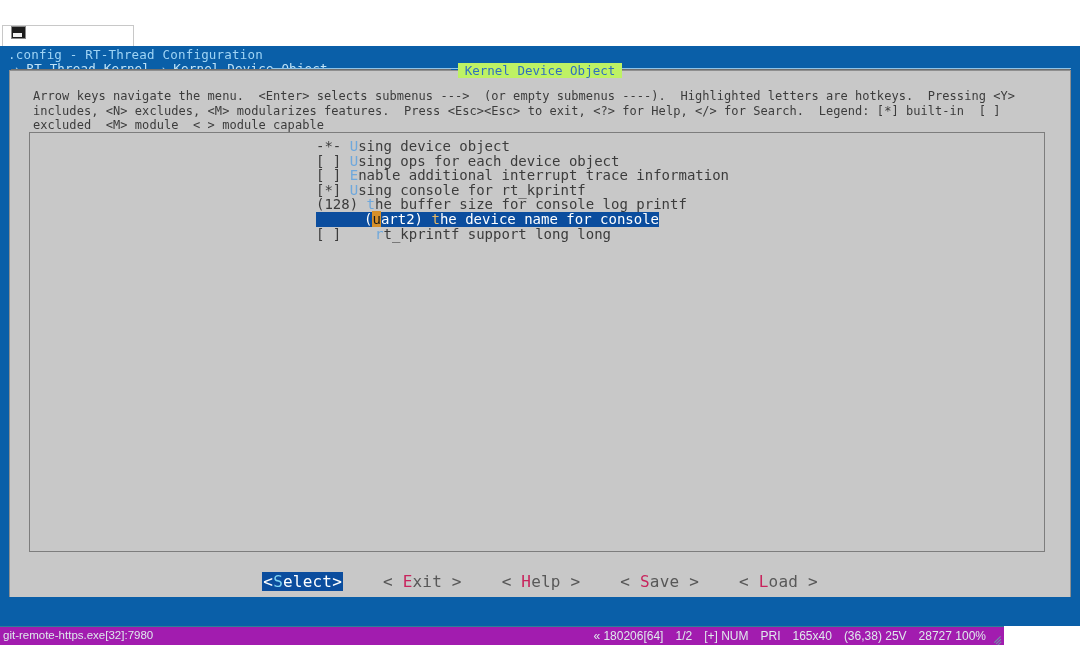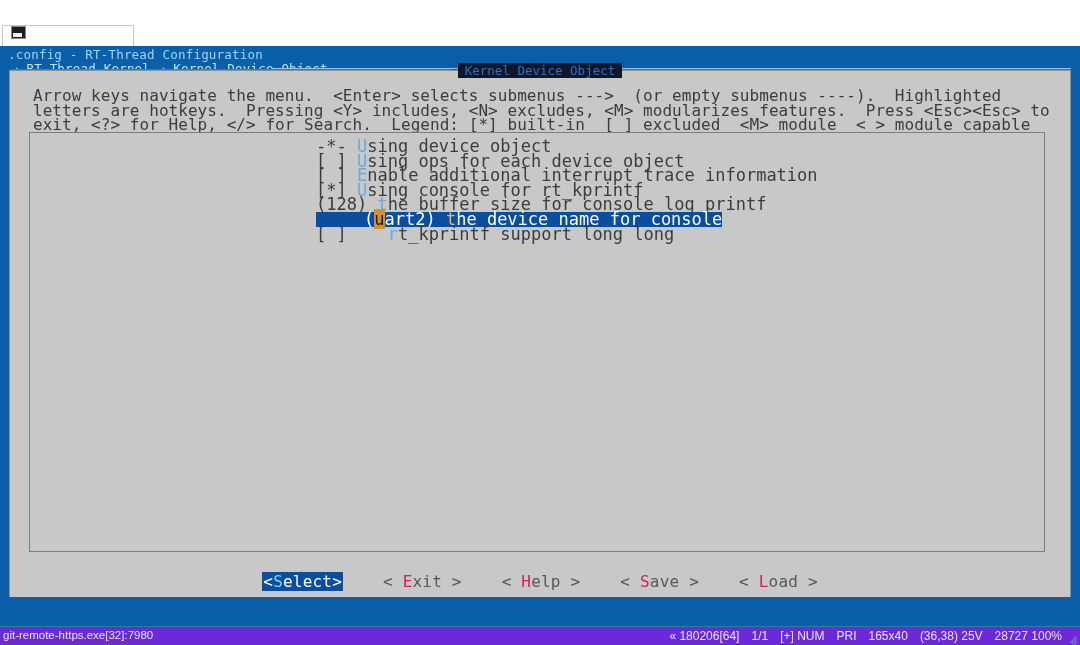--- a/index.html
+++ b/index.html
@@ -72,51 +72,51 @@
   .mc-header{position:absolute;left:0;top:0;width:1080px;height:24px;background:#0a5fa8;padding-left:40px;}
   .mc-title{position:absolute;left:8px;top:1px;font-size:12.5px;color:#9fd4f5;letter-spacing:.2px;}
   .mc-crumb{position:absolute;left:11px;top:15px;font-size:12.5px;color:#bfe3f8;letter-spacing:.2px;}
   .crumb-rule{position:absolute;left:272px;top:22px;height:1px;width:808px;background:#8fc4e8;}
 
   .mc-body{position:absolute;left:9px;top:24px;width:1062px;height:548px;
      background:#c8c8c8;border:1px solid #8f8f8f;box-sizing:border-box;}
 
   .dlg-title{position:absolute;left:0;right:0;top:-8px;text-align:center;font-size:12.5px;
      color:#2f6fbf;background:transparent;}
-  .dlg-title span{background:#0f172a;padding:0 7px;}
+  .dlg-title span{background:#bef264;padding:0 7px;}
   .rule{position:absolute;top:-2px;height:1px;background:#6f6f6f;}
 
-  .help{position:absolute;left:23px;top:18px;width:1020px;font-size:16px;line-height:14.6px;
+  .help{position:absolute;left:23px;top:18px;width:1020px;font-size:12px;line-height:14.6px;
      color:#3c3c3c;white-space:pre-wrap;letter-spacing:.05px;}
 
   .listbox{position:absolute;left:19px;top:61px;width:1016px;height:420px;
      background:#c8c8c8;border:1px solid #7d7d7d;box-sizing:border-box;}
 
-  .items{position:absolute;left:286px;top:6px;font-size:17px;line-height:14.6px;white-space:pre;}
+  .items{position:absolute;left:286px;top:6px;font-size:14px;line-height:14.6px;white-space:pre;}
   .item{color:#3c3c3c;height:14.6px;}
   .item .hk{color:#6fa8dc;}
   .item.sel{background:#0b4d9e;color:#ffffff;display:inline-block;padding-right:0;padding-left:48px;}
   .item.sel .hk{color:#e8b964;}
   .item.sel .cur{background:#d6902a;color:#1a1a1a;}
   .item-row{height:14.6px;}
 
   .buttons{position:absolute;left:0;right:0;top:501px;text-align:center;font-size:16px;
      letter-spacing:.2px;}
   .btn{display:inline-block;margin:0 20px;color:#585858;}
   .btn .hk{color:#c8245d;}
   .btn.active{background:#0b4d9e;color:#ffffff;padding:0 1px;}
   .btn.active .hk{color:#7fd4f5;}
 
   
   .frame-left{position:absolute;left:0;top:46px;width:9px;height:580px;background:#0a5fa8;}
   .frame-bottom{position:absolute;left:0;top:597px;width:1080px;height:29px;background:#0a5fa8;}
   .frame-right{position:absolute;left:1071px;top:46px;width:9px;height:580px;background:#0a5fa8;}
 
   
-  .statusbar{position:absolute;left:0;top:626px;width:1080px;height:19px;background:#6d28d9;
+  .statusbar{position:absolute;left:0;top:626px;width:1004px;height:19px;background:#a21caf;
      border-top:1px solid #2f7d96;}
   .sb-left{position:absolute;left:3px;top:2px;font-size:11.5px;color:#dfe9ec;}
   .sb-right{position:absolute;right:18px;top:2px;font-size:12px;color:#dfe9ec;display:flex;gap:12px;}
   .sb-grip{position:absolute;right:2px;top:4px;width:12px;height:12px;}
   .sb-grip i{position:absolute;background:#6f9aa7;height:1px;transform:rotate(-45deg);display:block;}
 </style>
 </head>
 <body>
 
 <div class="app">
@@ -175,21 +175,21 @@
   </div>
 
   <div class="frame-left"></div>
   <div class="frame-right"></div>
   <div class="frame-bottom"></div>
 
   <div class="statusbar">
     <div class="sb-left">git-remote-https.exe[32]:7980</div>
     <div class="sb-right" id="sbfields">
         <span>« 180206[64]</span>
-        <span>1/1</span>
+        <span>1/2</span>
         <span>[+] NUM</span>
         <span>PRI</span>
         <span>165x40</span>
         <span>(36,38) 25V</span>
         <span>28727 100%</span>
       </div>
     <div class="sb-grip">
       <i style="left:3px;top:8px;width:9px;"></i>
       <i style="left:5px;top:10px;width:7px;"></i>
       <i style="left:7px;top:12px;width:5px;"></i>

